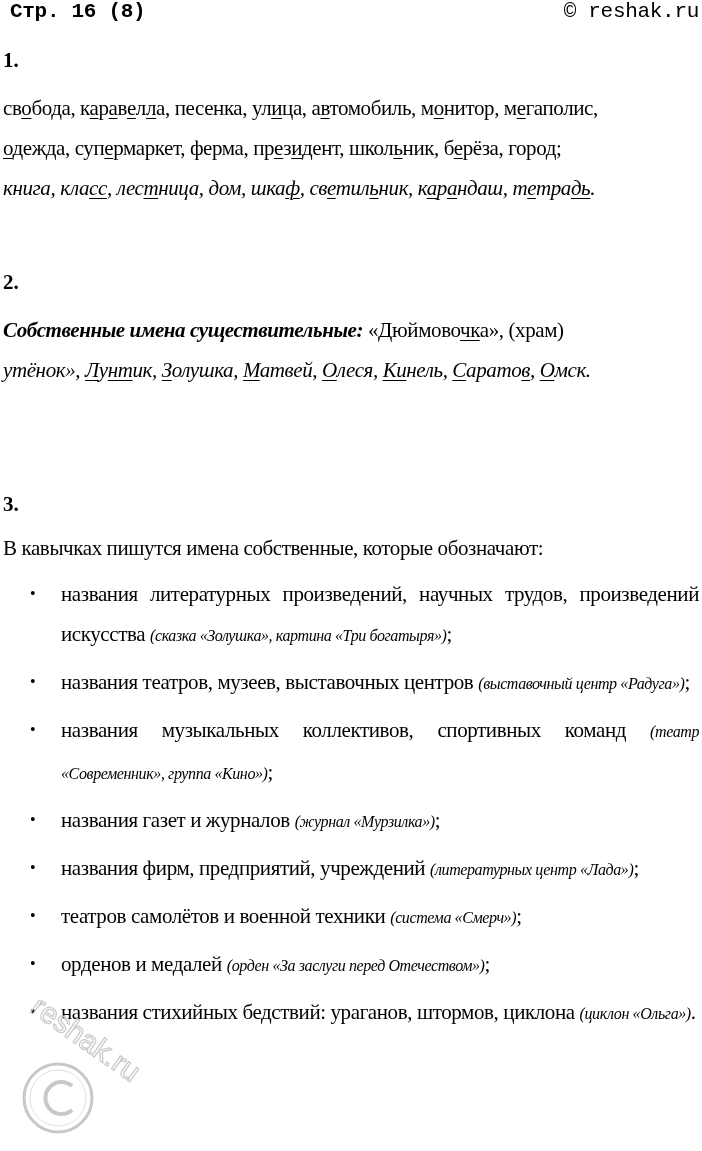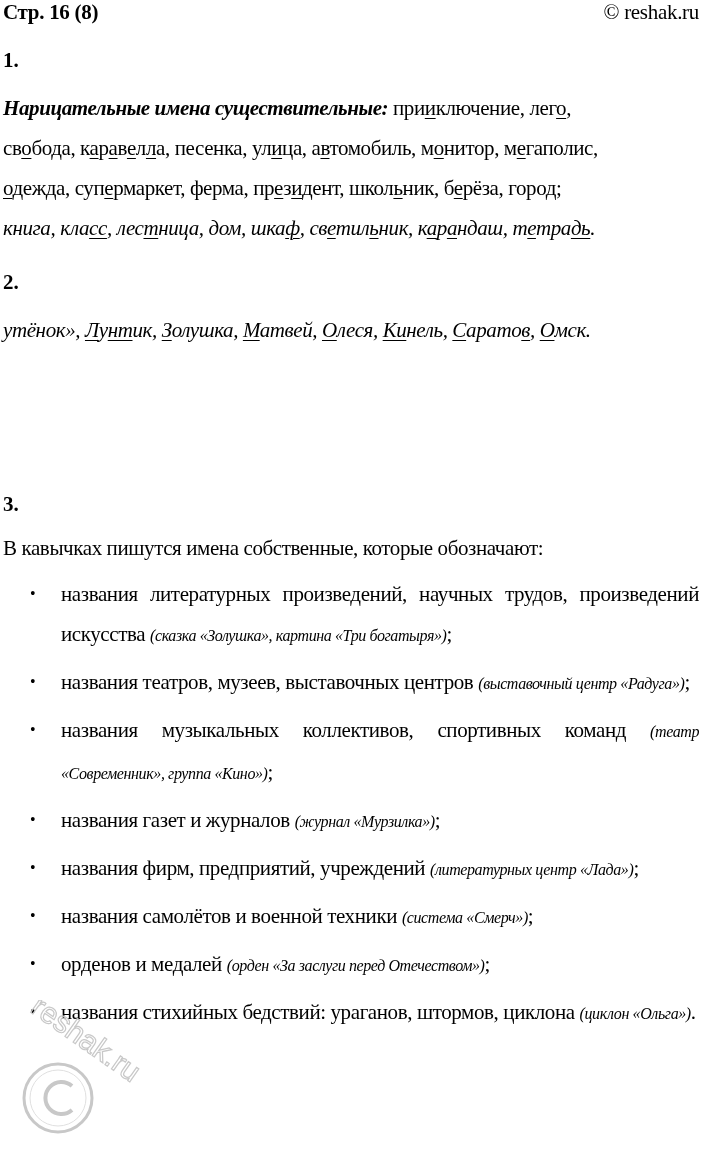--- a/index.html
+++ b/index.html
@@ -1,22 +1,22 @@
 <!DOCTYPE html>
 <html><head>
 <meta charset="utf-8">
 <style>
   html, body { margin: 0; padding: 0; background: #ffffff; }
   body {
     width: 702px; height: 1151px; position: relative; overflow: hidden;
     font-family: "Liberation Serif", "DejaVu Serif", serif;
     color: #000; font-size: 21px;
   }
-  .header { position: absolute; top: 0; left: 3px; right: 3px; height: 30px;
-    display: flex; justify-content: space-between; align-items: flex-start; }
+  .header { position: absolute; top: 0; left: 10px; right: 3px; height: 30px;
+    display: flex; justify-content: space-between; align-items: flex-start; font-family: Liberation Mono, monospace; }
   .page-ref { font-weight: bold; font-size: 21px; line-height: 24px; letter-spacing: -0.3px; }
   .site { font-size: 21px; line-height: 24px; letter-spacing: -0.3px; margin-left: 36px; }
   .num { position: absolute; left: 3px; font-weight: bold; font-size: 21px; line-height: 24px; }
   .para { position: absolute; left: 3px; right: 3px; line-height: 40px; text-align: justify; text-align-last: left; letter-spacing: -0.4px; }
   .para .lbl { font-weight: bold; font-style: italic; }
   .it { font-style: italic; }
   u { text-decoration: underline; text-decoration-thickness: 1px; text-underline-offset: 3px; }
   .intro { position: absolute; left: 3px; top: 534px; line-height: 28px; letter-spacing: -0.4px; }
   ul.rules { position: absolute; left: 0; top: 574px; width: 702px; margin: 0; padding: 0; list-style: none; }
   ul.rules li { position: relative; padding-left: 61px; padding-right: 3px; line-height: 40px; text-align: justify; text-align-last: left; letter-spacing: -0.4px; margin-bottom: 6px; }
@@ -27,41 +27,41 @@
 </head>
 <body>
 
 <div class="header">
   <span class="page-ref">Стр. 16 (8)</span>
   <span class="site">© reshak.ru</span>
 </div>
 
 <div class="num" style="top:48px">1.</div>
 <div class="para" style="top:88px">
-  <div><span class="lbl">Нарицательные имена существительные:</span> при<u>и</u>ключение, лег<u>о</u>,</div>
   <div>св<u>о</u>бода, к<u>а</u>р<u>а</u>в<u>е</u>л<u>л</u>а, песенка, ул<u>и</u>ца, а<u>в</u>томобиль, м<u>о</u>нитор, м<u>е</u>гаполис,</div>
   <div><u>о</u>дежда, суп<u>е</u>рмаркет, ферма, пр<u>е</u>з<u>и</u>дент, школ<u>ь</u>ник, б<u>е</u>рёза, горо<u>д</u>;</div>
   <div class="it">книга, кла<u>сс</u>, лес<u>т</u>ница, дом, шка<u>ф</u>, св<u>е</u>тил<u>ь</u>ник, к<u>а</u>р<u>а</u>ндаш, т<u>е</u>тра<u>дь</u>.</div>
 </div>
 
 <div class="num" style="top:270px">2.</div>
 <div class="para" style="top:310px">
+  <div><span class="lbl">Собственные имена существительные:</span> «Дюймово<u>чк</u>а», (храм)</div>
   <div class="it">утёнок», <u>Л</u>у<u>нт</u>ик, <u>З</u>олушка, <u>М</u>атвей, <u>О</u>леся, <u>Ки</u>нель, <u>С</u>арато<u>в</u>, <u>О</u>мск.</div>
 </div>
 
 <div class="num" style="top:492px">3.</div>
 <div class="intro">В кавычках пишутся имена собственные, которые обозначают:</div>
 
 <ul class="rules">
   <li><span class="bullet">•</span><span>названия литературных произведений, научных трудов, произведений искусства </span><span class="ex">(сказка «Золушка», картина «Три богатыря»)</span><span>;</span></li>
   <li><span class="bullet">•</span><span>названия театров, музеев, выставочных центров </span><span class="ex">(выставочный центр «Радуга»)</span><span>;</span></li>
   <li><span class="bullet">•</span><span>названия музыкальных коллективов, спортивных команд </span><span class="ex">(театр «Современник», группа «Кино»)</span><span>;</span></li>
   <li><span class="bullet">•</span><span>названия газет и журналов </span><span class="ex">(журнал «Мурзилка»)</span><span>;</span></li>
   <li><span class="bullet">•</span><span>названия фирм, предприятий, учреждений </span><span class="ex">(литературных центр «Лада»)</span><span>;</span></li>
-  <li><span class="bullet">•</span><span>названия самолётов и военной техники </span><span class="ex">(система «Смерч»)</span><span>;</span></li>
+  <li><span class="bullet">•</span><span>театров самолётов и военной техники </span><span class="ex">(система «Смерч»)</span><span>;</span></li>
   <li><span class="bullet">•</span><span>орденов и медалей </span><span class="ex">(орден «За заслуги перед Отечеством»)</span><span>;</span></li>
   <li><span class="bullet">•</span><span>названия стихийных бедствий: ураганов, штормов, циклона </span><span class="ex">(циклон «Ольга»)</span><span>.</span></li>
 </ul>
 
 <svg class="watermark" viewBox="0 0 150 150" xmlns="http://www.w3.org/2000/svg">
   <circle cx="48" cy="98" r="34" fill="none" stroke="#c8c8c8" stroke-width="3"></circle>
   <circle cx="48" cy="98" r="28" fill="none" stroke="#e0e0e0" stroke-width="1"></circle>
   <path d="M62 86 A16 16 0 1 0 62 110" fill="none" stroke="#c8c8c8" stroke-width="4"></path>
   <text x="10" y="40" transform="rotate(35 60 40)" font-family="Liberation Sans, sans-serif" font-size="30" fill="none" stroke="#c8c8c8" stroke-width="1.2">reshak.ru</text>
 </svg>

